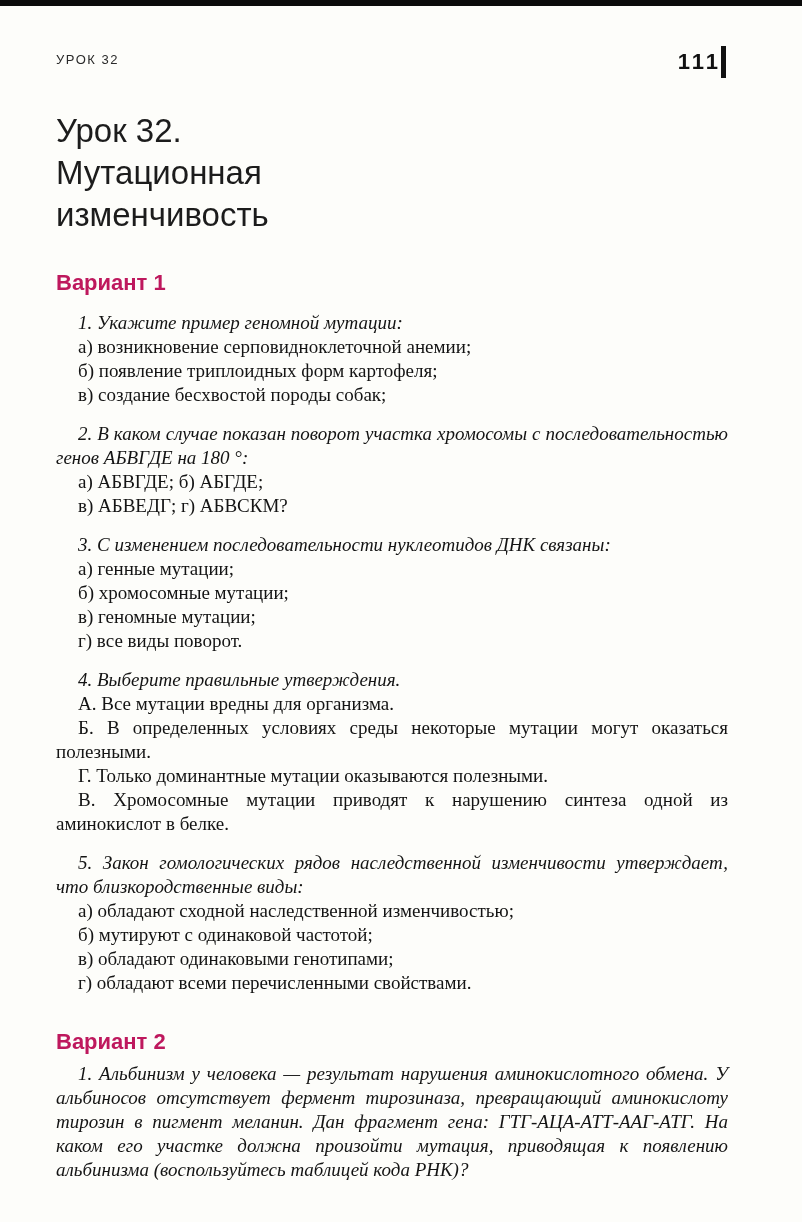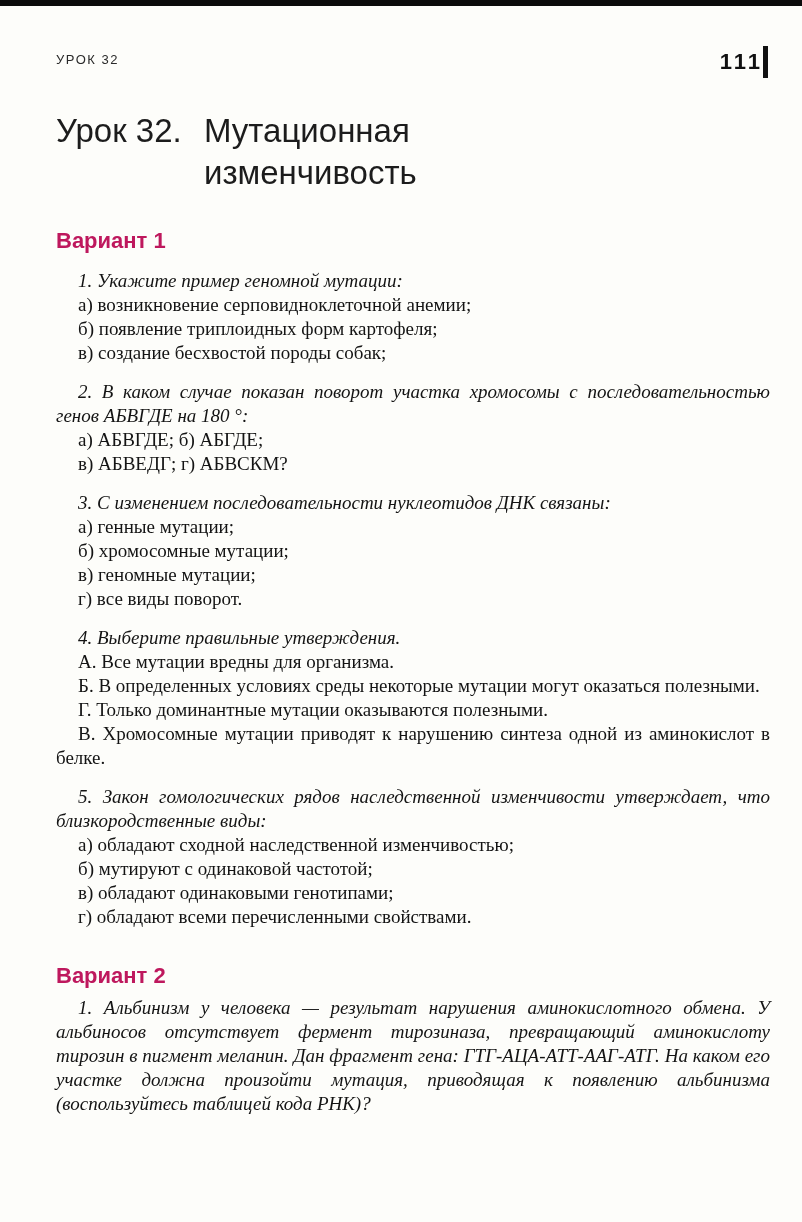--- a/index.html
+++ b/index.html
@@ -12,21 +12,21 @@
     box-sizing: border-box;
     font-family: "Liberation Serif", serif;
     color: #141414;
   }
   .scan-edge-top {
     position: absolute;
     top: 0; left: 0;
     width: 100%; height: 6px;
     background: #0b0b0b;
   }
-  .content { padding: 46px 32px 0 56px; }
+  .content { padding: 46px 74px 0 56px; }
 
   .running-header {
     display: flex;
     justify-content: space-between;
     align-items: flex-start;
     font-family: "Liberation Sans", sans-serif;
   }
   .rh-title {
     font-size: 13px;
     letter-spacing: 1.5px;
@@ -38,20 +38,21 @@
   .page-bar { display: inline-block; width: 5px; height: 32px; background: #111; }
 
   .lesson-title {
     display: flex;
     margin-top: 32px;
     font-family: "Liberation Sans", sans-serif;
     font-size: 33px;
     line-height: 42px;
     font-weight: 400;
     color: #1c1c1c;
+    flex-direction: column;
   }
   .lesson-prefix { width: 148px; flex: none; }
 
   .variant-heading {
     font-family: "Liberation Sans", sans-serif;
     font-size: 22px;
     font-weight: 700;
     color: #be185d;
     margin: 34px 0 0 0;
   }

